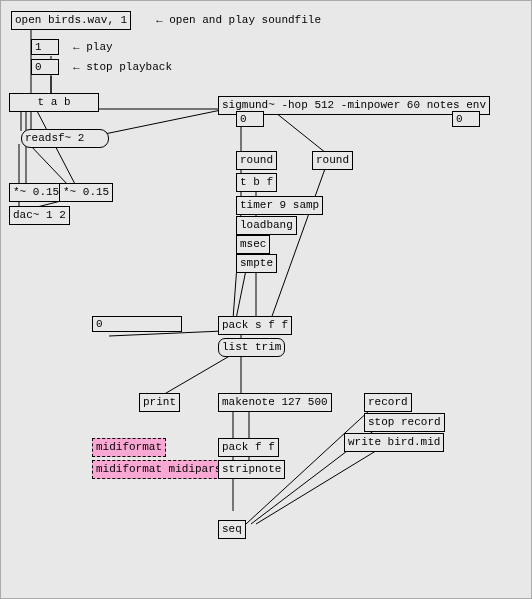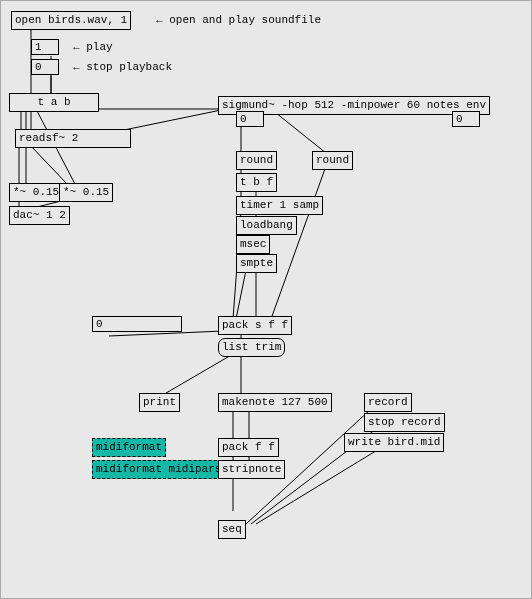--- a/index.html
+++ b/index.html
@@ -24,21 +24,21 @@
       background: #e8e8e8;
       border: 1px solid #000;
       padding: 1px 3px;
       white-space: nowrap;
       font-family: 'Courier New', Courier, monospace;
       font-size: 11px;
       line-height: 1.4;
     }
     .pd-object-dashed {
       position: absolute;
-      background: #14b8a6;
+      background: #f9a8d4;
       border: 1px dashed #000;
       padding: 1px 3px;
       white-space: nowrap;
       font-family: 'Courier New', Courier, monospace;
       font-size: 11px;
       line-height: 1.4;
     }
     .pd-comment {
       position: absolute;
       font-family: 'Courier New', Courier, monospace;
@@ -152,33 +152,33 @@
   <div class="pd-comment" style="left:72px;top:60px;">← stop playback</div>
 
   <div class="pd-object" style="left:8px;top:92px;width:90px;text-align:center;">t a b</div>
 
   <div class="pd-object" style="left:217px;top:75px;margin-top:20px;">sigmund~ -hop 512 -minpower 60 notes env</div>
 
   <div class="pd-number" style="left:235px;top:110px;">0</div>
 
   <div class="pd-number" style="left:451px;top:110px;">0</div>
 
-  <div class="pd-object" style="left:14px;top:128px;width:116px;">readsf~ 2</div>
+  <div class="pd-object" style="left:20px;top:128px;width:88px;border-radius:9px;">readsf~ 2</div>
 
   <div class="pd-object" style="left:235px;top:150px;">round</div>
 
   <div class="pd-object" style="left:311px;top:150px;">round</div>
 
   <div class="pd-object" style="left:235px;top:172px;">t b f</div>
 
   <div class="pd-object" style="left:8px;top:182px;">*~ 0.15</div>
 
   <div class="pd-object" style="left:58px;top:182px;">*~ 0.15</div>
 
-  <div class="pd-object" style="left:235px;top:195px;">timer 1 samp</div>
+  <div class="pd-object" style="left:235px;top:195px;">timer 9 samp</div>
 
   <div class="pd-object" style="left:8px;top:205px;">dac~ 1 2</div>
 
   <div class="pd-object" style="left:235px;top:215px;">loadbang</div>
 
   <div class="pd-object" style="left:235px;top:234px;">msec</div>
 
   <div class="pd-object" style="left:235px;top:253px;">smpte</div>
 
   <div class="pd-number" style="left:91px;top:315px;width:90px;">0</div>

